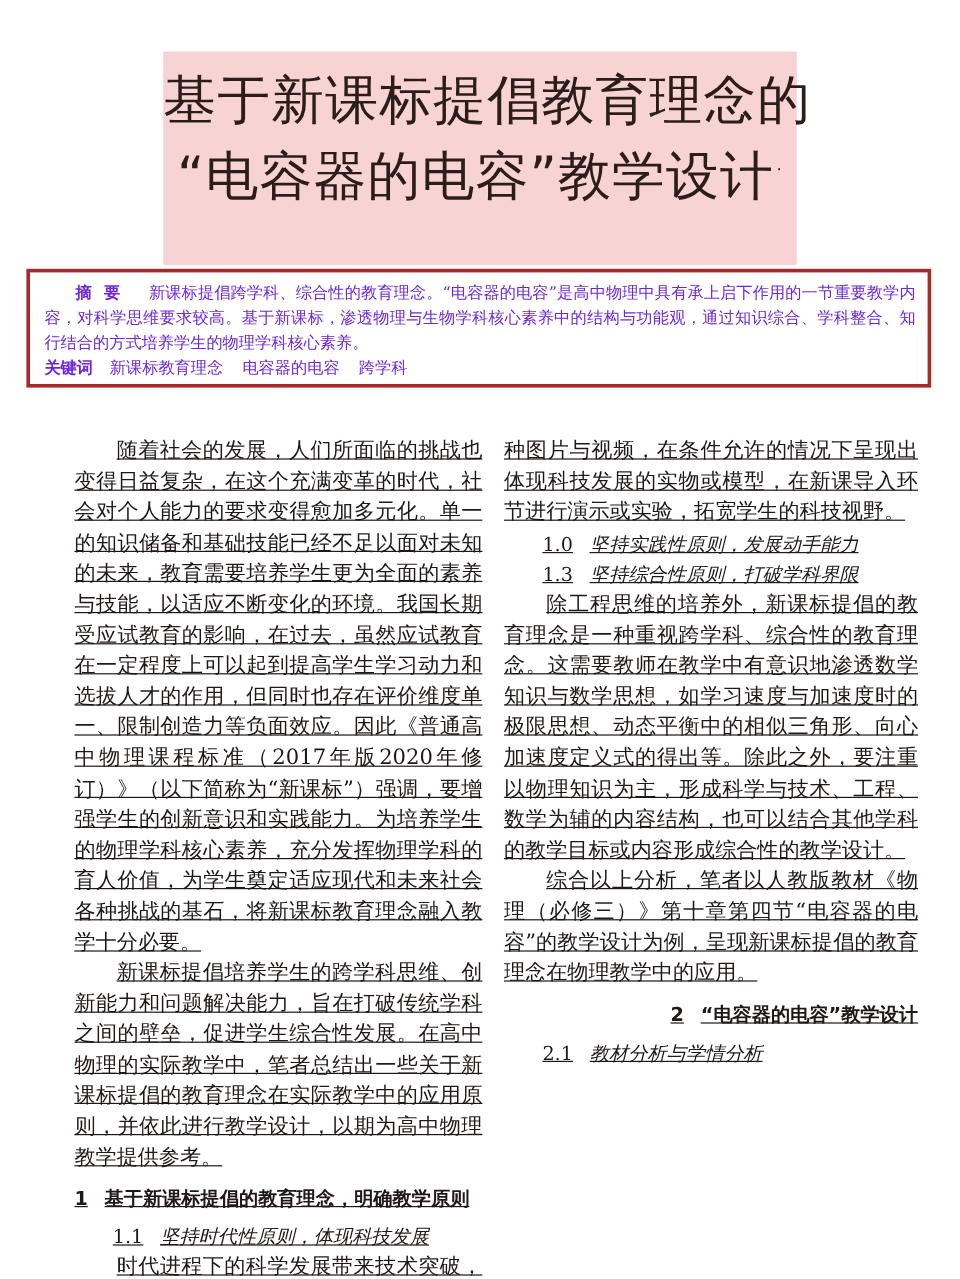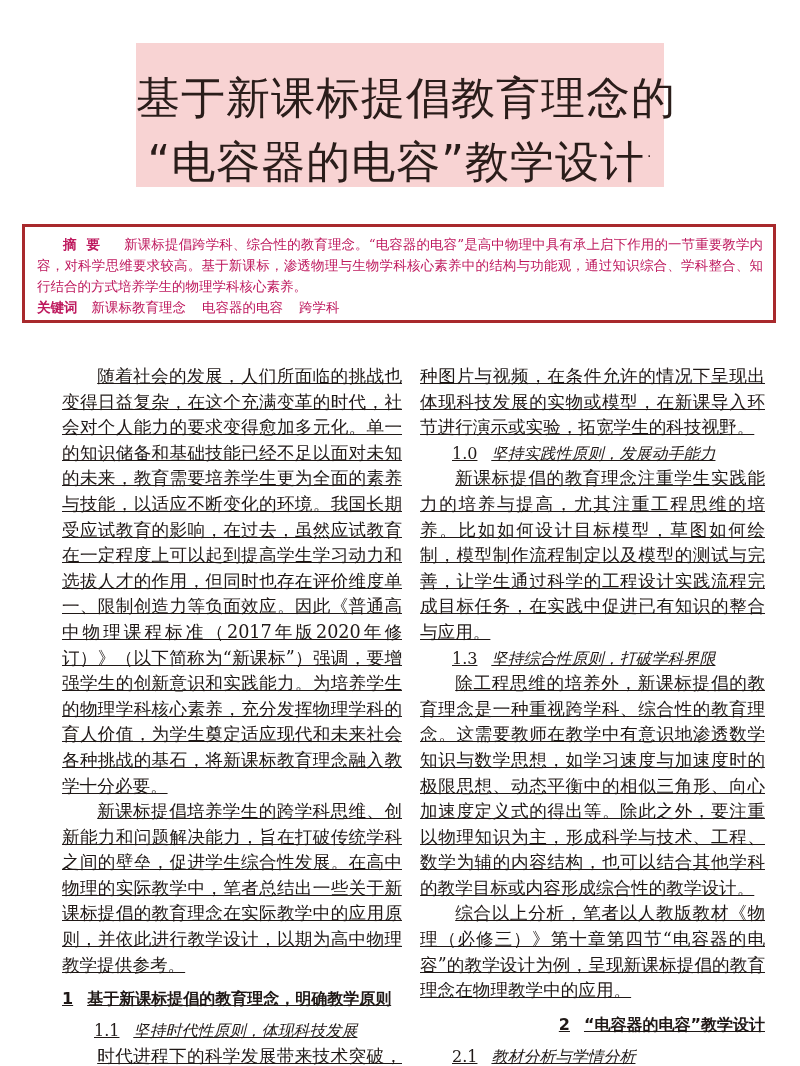--- a/index.html
+++ b/index.html
@@ -3,36 +3,36 @@
 <meta charset="utf-8">
 <style>
   html, body { margin: 0; padding: 0; }
   body {
     width: 800px; height: 1066px; overflow: hidden;
     background: #ffffff; position: relative;
     font-family: "DejaVu Serif", "Liberation Serif", serif;
     color: #231a17;
   }
   .title-box {
-    position: absolute; left: 136px; top: 43px; width: 528px; height: 144px;
+    position: absolute; left: 136px; top: 43px; width: 528px; height: 178px;
     background: #f8d3d3;
-    box-sizing: border-box; padding-top: 26px;
+    box-sizing: border-box; padding-top: 12px;
     text-align: center;
   }
   .title-line {
     display: block; font-size: 44px; line-height: 58px; letter-spacing: 1px;
     color: #2a1d1a; font-family: "DejaVu Sans", "Liberation Sans", sans-serif;
     font-weight: normal; white-space: nowrap;
   }
   .title-mark { font-size: 14px; vertical-align: super; margin-left: 2px; }
   .abstract-box {
     position: absolute; left: 22px; top: 224px; width: 754px; height: 99px;
     box-sizing: border-box; border: 3px solid #a8292c;
     padding: 7px 10px 0 12px;
-    font-size: 13.5px; line-height: 21px; color: #be185d;
+    font-size: 13.5px; line-height: 21px; color: #6d28d9;
   }
   .abstract-box p { margin: 0; text-align: justify; text-align-last: auto; }
   .abs-label { font-weight: bold; margin-left: 26px; margin-right: 14px; letter-spacing: 10px; }
   .kw-label { font-weight: bold; margin-right: 14px; }
   .kw { margin-right: 16px; }
   .col {
     position: absolute; top: 364px; font-size: 17.6px; line-height: 25.6px;
     color: #1f1816;
   }
   .col.left { left: 62px; width: 340px; }
@@ -65,20 +65,19 @@
   <p class="indent">随着社会的发展，人们所面临的挑战也变得日益复杂，在这个充满变革的时代，社会对个人能力的要求变得愈加多元化。单一的知识储备和基础技能已经不足以面对未知的未来，教育需要培养学生更为全面的素养与技能，以适应不断变化的环境。我国长期受应试教育的影响，在过去，虽然应试教育在一定程度上可以起到提高学生学习动力和选拔人才的作用，但同时也存在评价维度单一、限制创造力等负面效应。因此《普通高中物理课程标准（2017年版2020年修订）》（以下简称为“新课标”）强调，要增强学生的创新意识和实践能力。为培养学生的物理学科核心素养，充分发挥物理学科的育人价值，为学生奠定适应现代和未来社会各种挑战的基石，将新课标教育理念融入教学十分必要。</p>
   <p class="indent">新课标提倡培养学生的跨学科思维、创新能力和问题解决能力，旨在打破传统学科之间的壁垒，促进学生综合性发展。在高中物理的实际教学中，笔者总结出一些关于新课标提倡的教育理念在实际教学中的应用原则，并依此进行教学设计，以期为高中物理教学提供参考。</p>
   <p class="h1"><span class="num">1</span><span>基于新课标提倡的教育理念，明确教学原则</span></p>
   <p class="h2"><span class="num">1.1</span><span>坚持时代性原则，体现科技发展</span></p>
   <p class="indent">时代进程下的科学发展带来技术突破，高中物理教学中有必要向学生呈现当下的新兴科技成果。这需要教师做好各种资料收集与准备工作，包括各</p>
 </div>
 
 <div class="col right">
   <p>种图片与视频，在条件允许的情况下呈现出体现科技发展的实物或模型，在新课导入环节进行演示或实验，拓宽学生的科技视野。</p>
   <p class="h2"><span class="num">1.0</span><span>坚持实践性原则，发展动手能力</span></p>
-  <p class="indent">新课标提倡的教育理念注重学生实践能力的培养与提高，尤其注重工程思维的培养。比如如何设计目标模型，草图如何绘制，模型制作流程制定以及模型的测试与完善，让学生通过科学的工程设计实践流程完成目标任务，在实践中促进已有知识的整合与应用。</p>
   <p class="h2"><span class="num">1.3</span><span>坚持综合性原则，打破学科界限</span></p>
   <p class="indent">除工程思维的培养外，新课标提倡的教育理念是一种重视跨学科、综合性的教育理念。这需要教师在教学中有意识地渗透数学知识与数学思想，如学习速度与加速度时的极限思想、动态平衡中的相似三角形、向心加速度定义式的得出等。除此之外，要注重以物理知识为主，形成科学与技术、工程、数学为辅的内容结构，也可以结合其他学科的教学目标或内容形成综合性的教学设计。</p>
   <p class="indent">综合以上分析，笔者以人教版教材《物理（必修三）》第十章第四节“电容器的电容”的教学设计为例，呈现新课标提倡的教育理念在物理教学中的应用。</p>
   <p class="h1 center"><span class="num">2</span><span>“电容器的电容”教学设计</span></p>
   <p class="h2"><span class="num">2.1</span><span>教材分析与学情分析</span></p>
 
 </div>
 
 </body></html>

